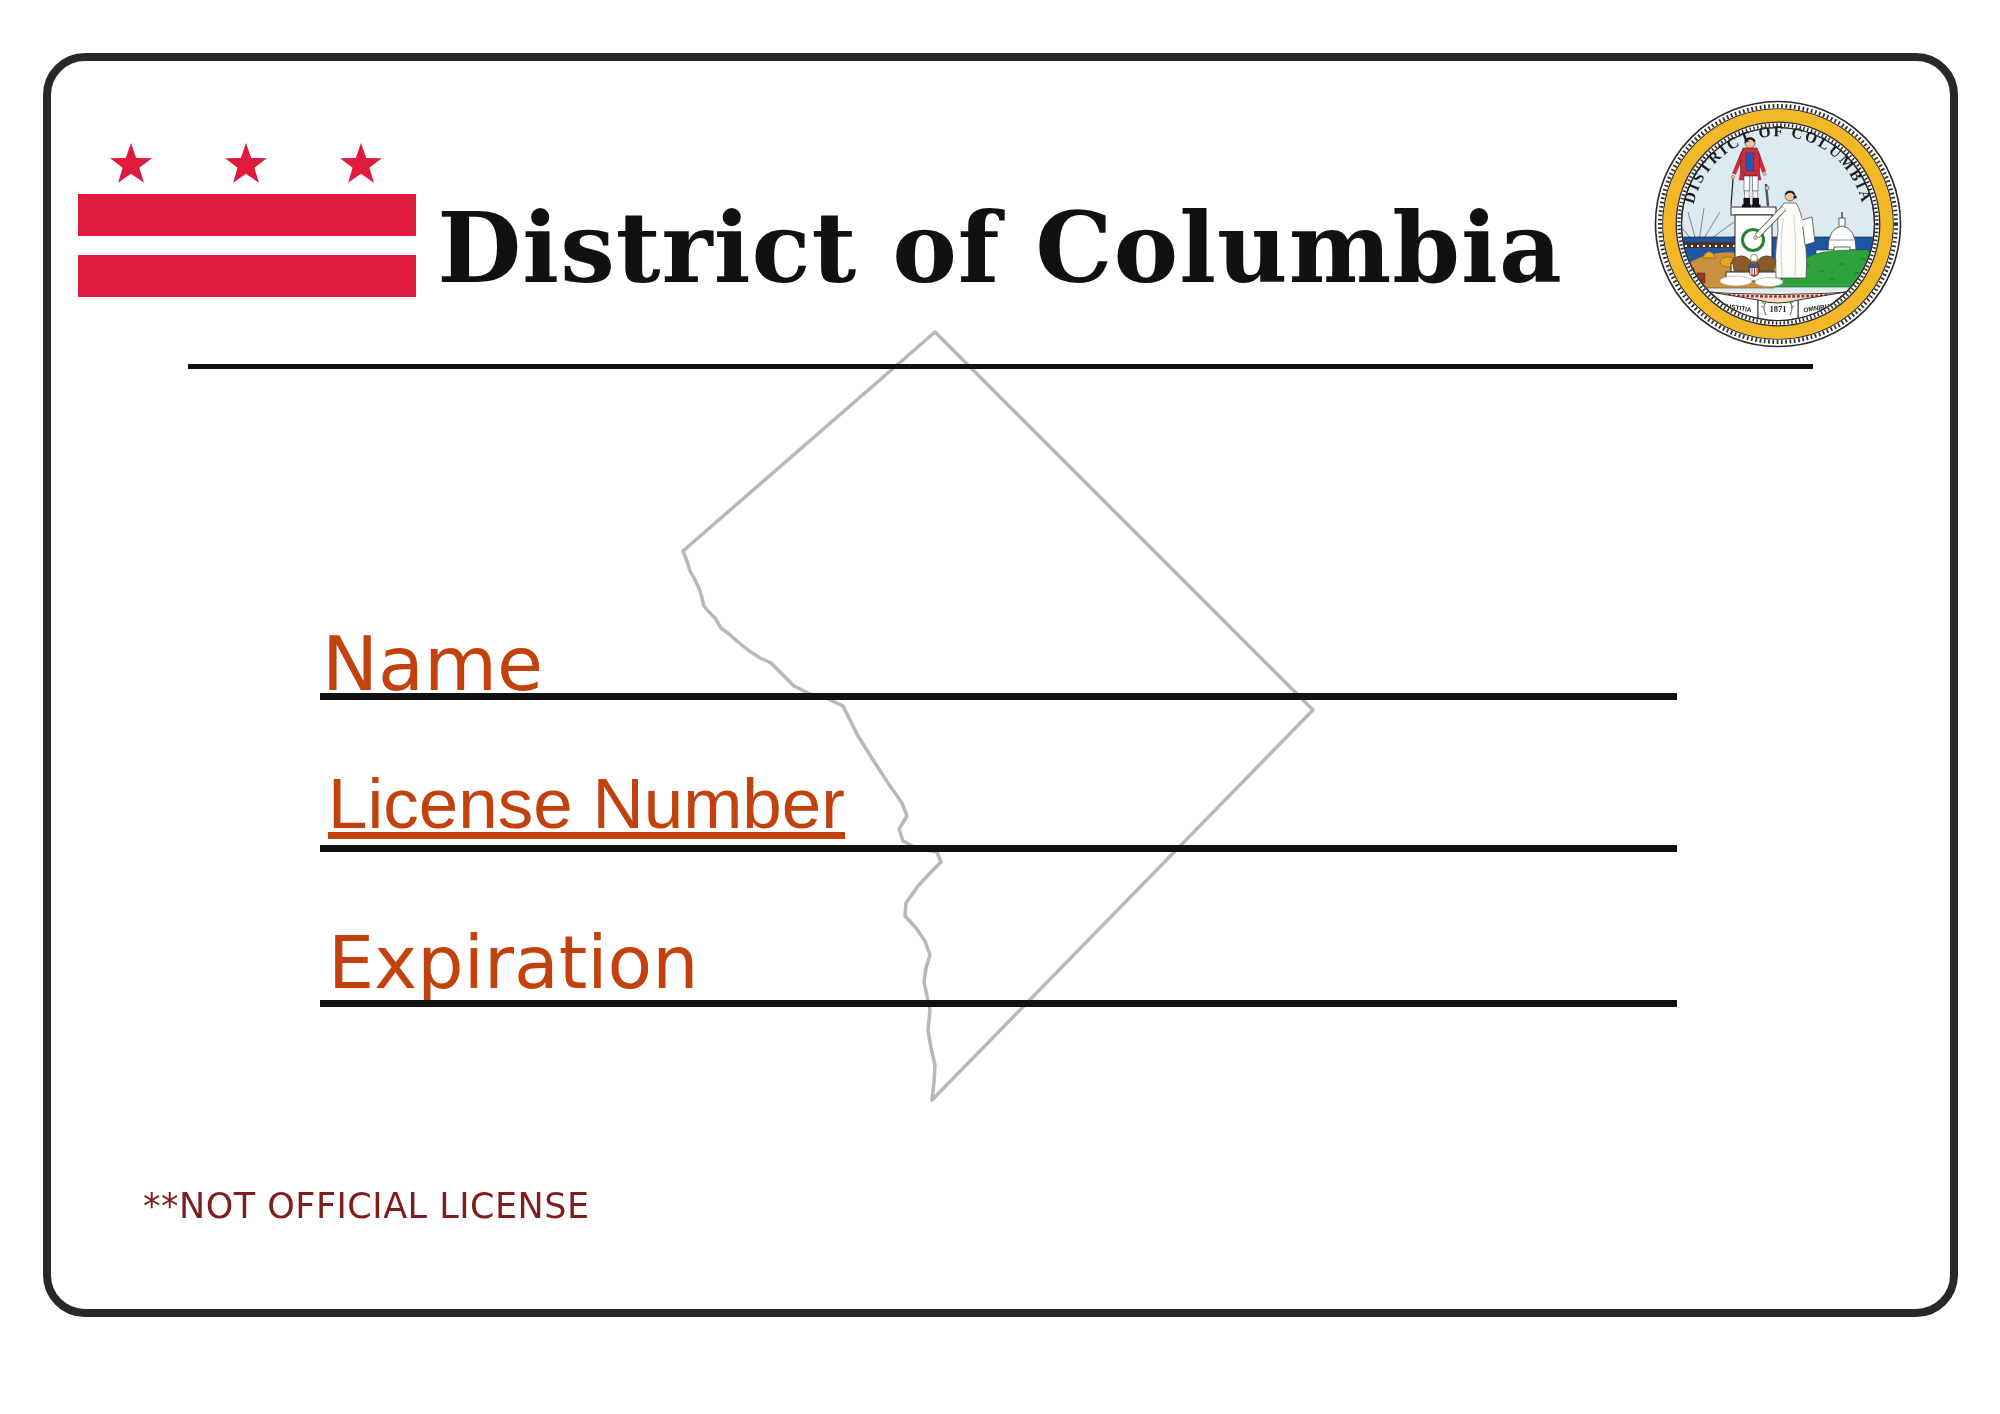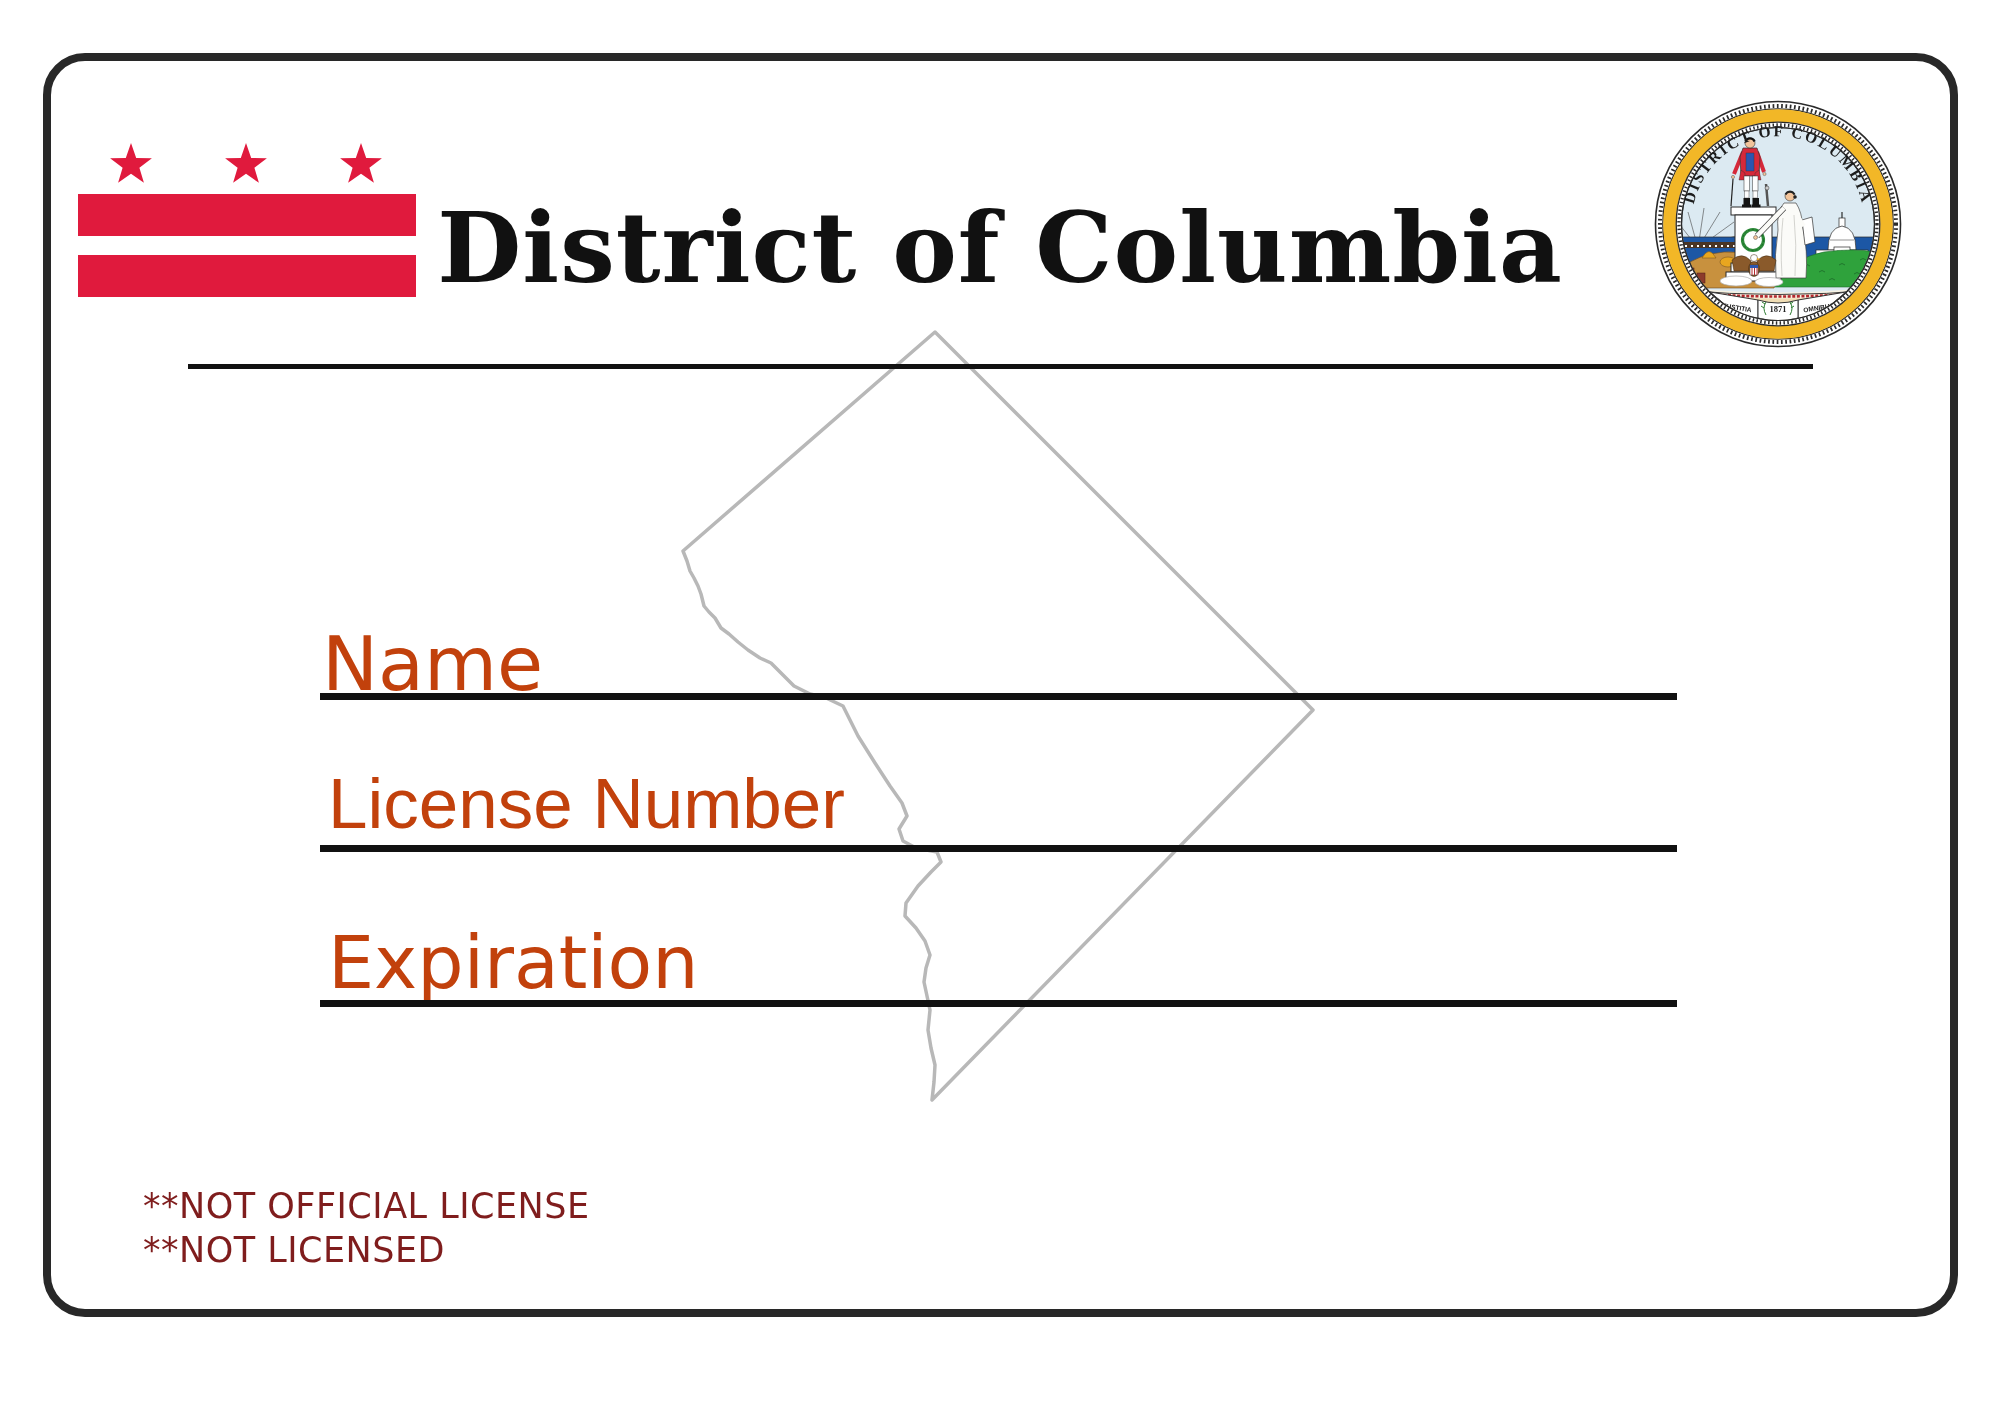--- a/index.html
+++ b/index.html
@@ -15,21 +15,21 @@
   #watermark{left:0;top:0;width:2000px;height:1414px;}
   #flag{left:78px;top:140px;}
   #title{
     left:0;top:200px;width:2000px;text-align:center;
     font-family:"DejaVu Serif",serif;font-weight:700;font-size:97px;line-height:1;
     letter-spacing:1px;color:#111;
   }
   #title-rule{left:188px;top:364px;width:1625px;height:5px;background:#111;}
   .field-label{line-height:1;color:#c2410c;}
   #name-label{left:322px;top:627px;font-size:75px;}
-  #license-label{left:328px;top:768px;font-size:71px;font-family:"Liberation Sans",sans-serif;}
+  #license-label{left:328px;top:768px;font-size:71px;font-family:"Liberation Sans",sans-serif;text-decoration:underline;}
   #expiration-label{left:328px;top:918px;font-size:73px;margin-top:8px;}
   .field-line{left:320px;width:1357px;height:7px;background:#111;}
   #name-line{top:693px;}
   #license-line{top:845px;}
   #expiration-line{top:1000px;}
   #seal{left:1654px;top:100px;}
   #disclaimers{left:143px;top:1184px;font-size:35px;line-height:44px;letter-spacing:.5px;color:#7f1d1d;}
 </style>
 </head>
 <body>
@@ -221,14 +221,13 @@
 <div id="name-line" class="abs field-line"></div>
 
 <div id="license-label" class="abs field-label">License Number</div>
 <div id="license-line" class="abs field-line"></div>
 
 <div id="expiration-label" class="abs field-label">Expiration</div>
 <div id="expiration-line" class="abs field-line"></div>
 
 <div id="disclaimers" class="abs">
   <div>**NOT OFFICIAL LICENSE</div>
-  <div>**NOT LICENSED</div>
 </div>
 
 </body></html>

